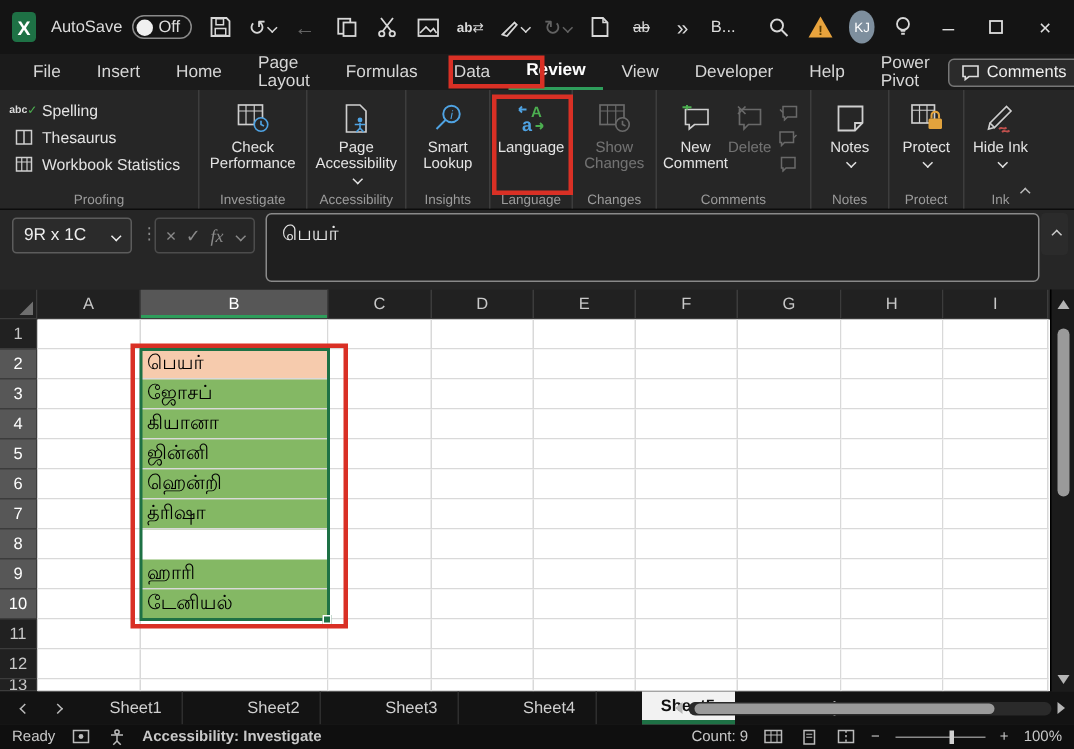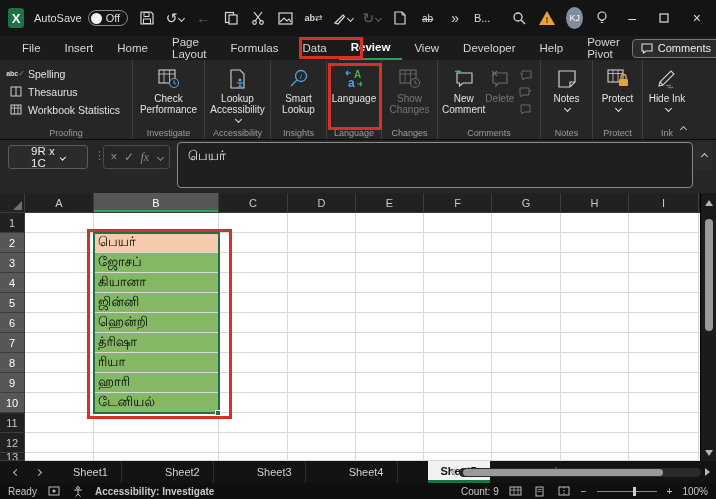--- a/index.html
+++ b/index.html
@@ -39,21 +39,21 @@
   .smallbtn{display:flex;align-items:center;gap:5px;font-size:10.5px;color:#e3e3e3;white-space:nowrap;}
   .sicon{width:15px;height:13px;display:flex;align-items:center;justify-content:center;}
   .ministack{display:flex;flex-direction:column;gap:4px;padding:6px 3px;}
   .mini{width:16px;height:13px;display:flex;align-items:center;justify-content:center;}
   .collapse{position:absolute;right:5px;bottom:3px;color:#bbb;}
   .abc{font-size:7px;letter-spacing:0;color:#ddd;font-weight:bold;}
   .grn{color:#4CAF50;}
 
   
   .fxrow{position:absolute;left:0;top:140px;width:716px;height:53px;background:#262626;}
-  .namebox{position:absolute;left:8px;top:5px;width:80px;height:24px;border:1px solid #5c5c5c;border-radius:3px;background:#2b2b2b;display:flex;align-items:center;justify-content:space-between;padding:0 22px;font-size:11.5px;color:#eee;}
+  .namebox{position:absolute;left:8px;top:5px;width:80px;height:24px;border:1px solid #5c5c5c;border-radius:3px;background:#2b2b2b;display:flex;align-items:center;justify-content:space-between;padding:0 7px;font-size:11.5px;color:#eee;}
   .dots3{position:absolute;left:94px;top:9px;color:#888;font-size:11px;}
   .fxbox{position:absolute;left:103px;top:5px;width:67px;height:24px;border:1px solid #4c4c4c;border-radius:3px;display:flex;align-items:center;justify-content:space-evenly;font-size:12px;color:#8a8a8a;}
   .fxbox .fx{font-style:italic;font-family:"Liberation Serif",serif;}
   .formulabox{position:absolute;left:177px;top:2px;width:516px;height:46px;border:1px solid #8a8a8a;border-radius:4px;background:#1f1f1f;padding:5px 10px;font-size:13px;color:#e8e8e8;}
   .fxcollapse{position:absolute;right:4px;top:2px;width:18px;height:28px;display:flex;align-items:center;justify-content:center;color:#ccc;background:#2b2b2b;border-radius:3px;}
 
   
   .grid{position:absolute;left:0;top:193px;width:700px;height:268px;background:#262626;overflow:hidden;}
   .corner{position:absolute;left:0;top:0;width:25px;height:20px;background:#212121;border-right:1px solid #3c3c3c;border-bottom:1px solid #3c3c3c;}
   .corner::after{content:"";position:absolute;right:2px;bottom:2px;border-left:9px solid transparent;border-bottom:9px solid #6f6f6f;}
@@ -267,21 +267,21 @@
 
     <div class="rgroup" style="width:66px;justify-content:center;">
       <div class="bigbtn" style="width:62px;">
         <span class="bicon">
             <svg width="18" height="20" viewBox="0 0 18 20">
               <path d="M2 1h9l4 4v14H2z" fill="none" stroke="#cfcfcf" stroke-width="1.1"></path>
               <circle cx="11" cy="11" r="1.6" fill="#4FA3E3"></circle>
               <path d="M7.5 14h7M11 13v4M8.5 19l2.5-2.5L13.5 19" fill="none" stroke="#4FA3E3" stroke-width="1.1"></path>
             </svg>
           </span>
-        <span>Lookup Accessibility</span>
+        <span>Page Accessibility</span>
         <span class="chv"></span>
       </div>
       <div class="glabel">Accessibility</div>
     </div>
 
     <div class="rgroup" style="width:56px;justify-content:center;">
       <div class="bigbtn" style="width:50px;">
         <span class="bicon">
             <svg width="20" height="20" viewBox="0 0 20 20">
               <circle cx="12" cy="7" r="5.5" fill="none" stroke="#4FA3E3" stroke-width="1.3"></circle>
@@ -517,21 +517,20 @@
         <div class="cell" style="left: 0px; top: 120px; width: 69px; height: 20px;"></div>
         <div class="cell" style="left: 69px; top: 120px; width: 125px; height: 20px; background: rgb(132, 184, 100);">த்ரிஷா</div>
         <div class="cell" style="left: 194px; top: 120px; width: 69px; height: 20px;"></div>
         <div class="cell" style="left: 263px; top: 120px; width: 68px; height: 20px;"></div>
         <div class="cell" style="left: 331px; top: 120px; width: 68px; height: 20px;"></div>
         <div class="cell" style="left: 399px; top: 120px; width: 68px; height: 20px;"></div>
         <div class="cell" style="left: 467px; top: 120px; width: 69px; height: 20px;"></div>
         <div class="cell" style="left: 536px; top: 120px; width: 68px; height: 20px;"></div>
         <div class="cell" style="left: 604px; top: 120px; width: 70px; height: 20px;"></div>
         <div class="cell" style="left: 0px; top: 140px; width: 69px; height: 20px;"></div>
-        <div class="cell" style="left: 69px; top: 140px; width: 125px; height: 20px; background: rgb(132, 184, 100);">ரியா</div>
         <div class="cell" style="left: 194px; top: 140px; width: 69px; height: 20px;"></div>
         <div class="cell" style="left: 263px; top: 140px; width: 68px; height: 20px;"></div>
         <div class="cell" style="left: 331px; top: 140px; width: 68px; height: 20px;"></div>
         <div class="cell" style="left: 399px; top: 140px; width: 68px; height: 20px;"></div>
         <div class="cell" style="left: 467px; top: 140px; width: 69px; height: 20px;"></div>
         <div class="cell" style="left: 536px; top: 140px; width: 68px; height: 20px;"></div>
         <div class="cell" style="left: 604px; top: 140px; width: 70px; height: 20px;"></div>
         <div class="cell" style="left: 0px; top: 160px; width: 69px; height: 20px;"></div>
         <div class="cell" style="left: 69px; top: 160px; width: 125px; height: 20px; background: rgb(132, 184, 100);">ஹாரி</div>
         <div class="cell" style="left: 194px; top: 160px; width: 69px; height: 20px;"></div>

